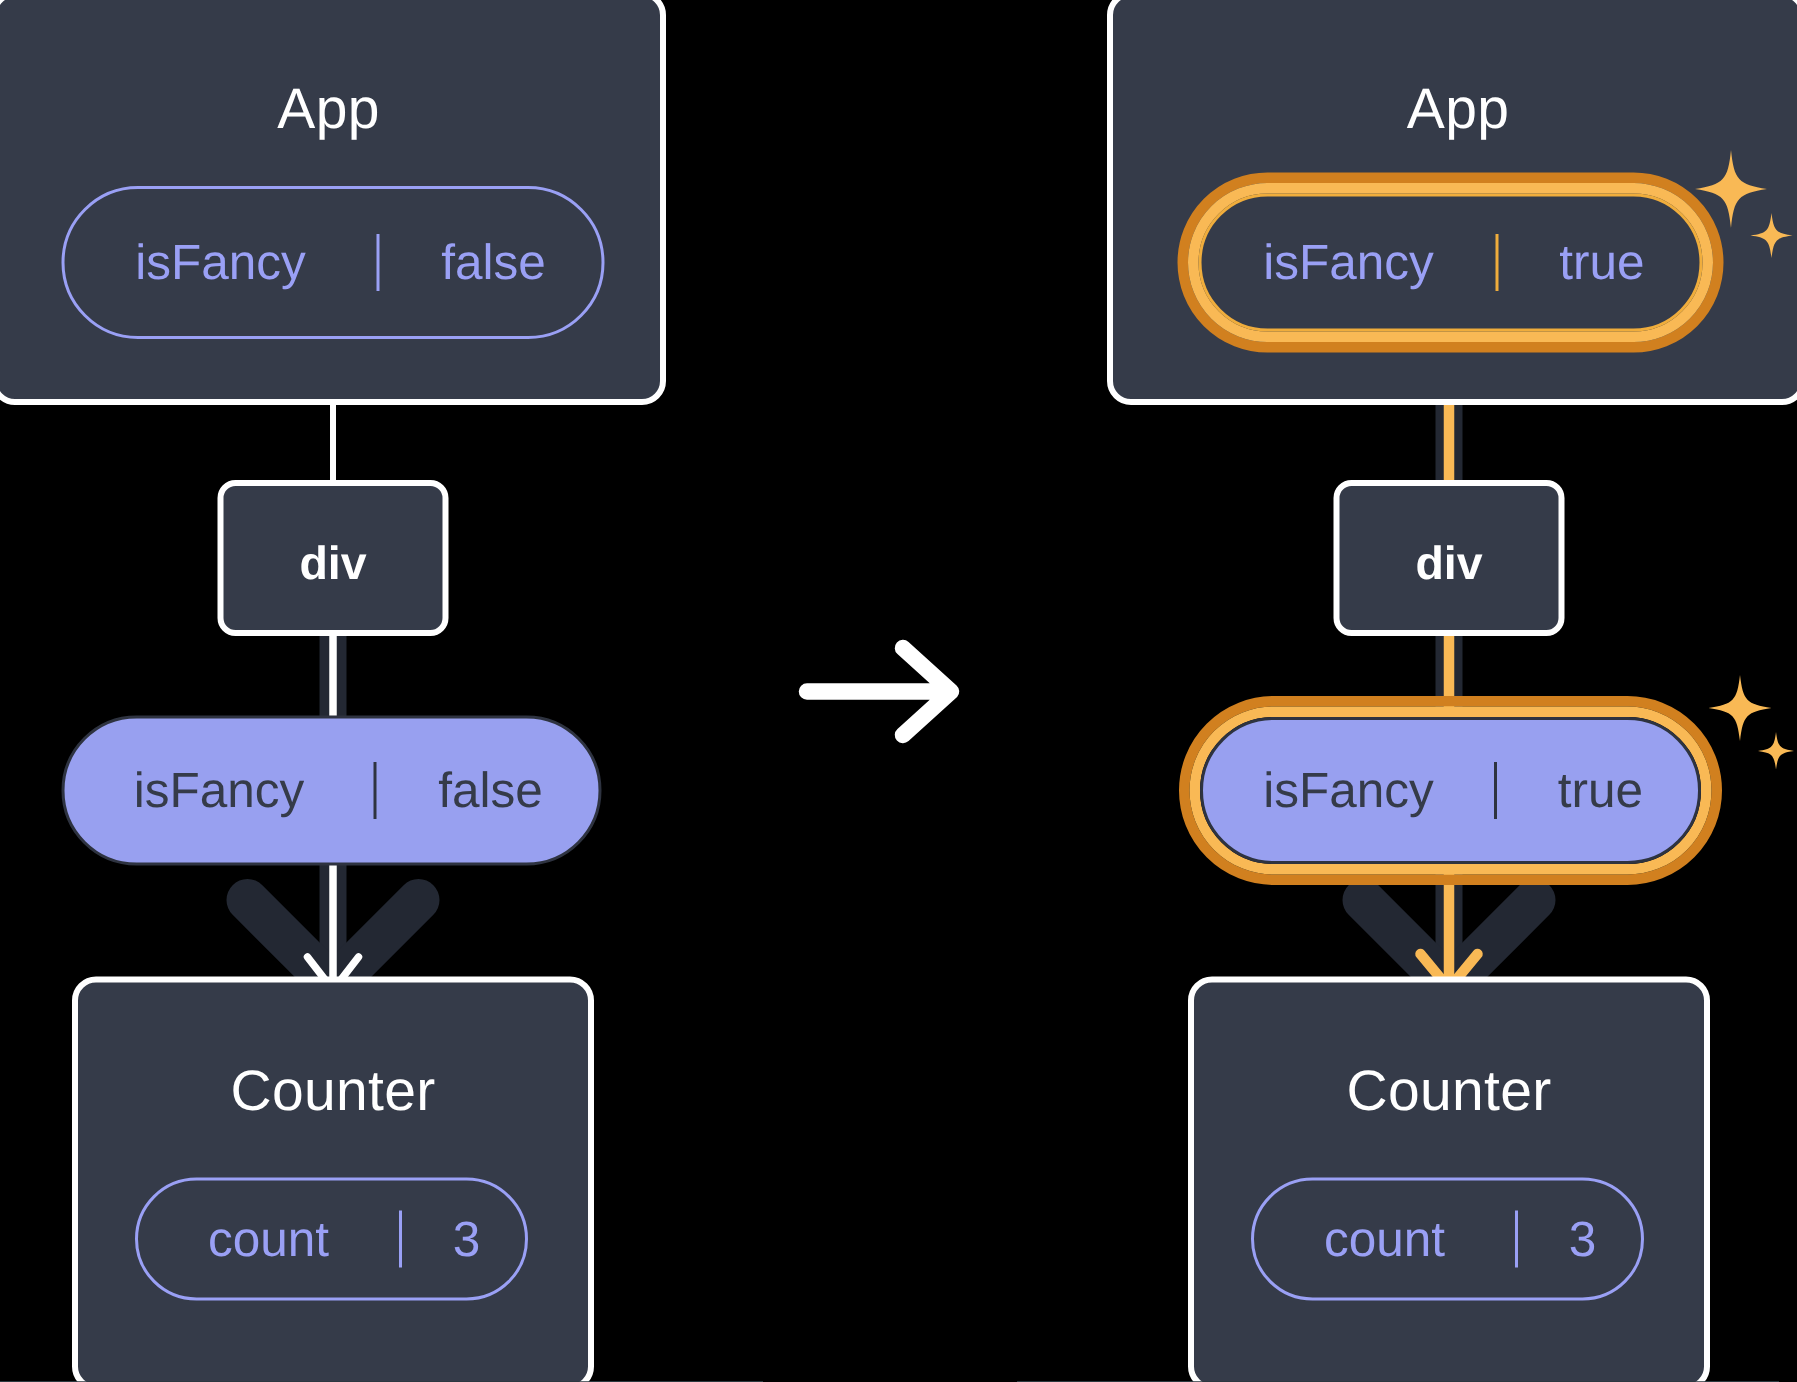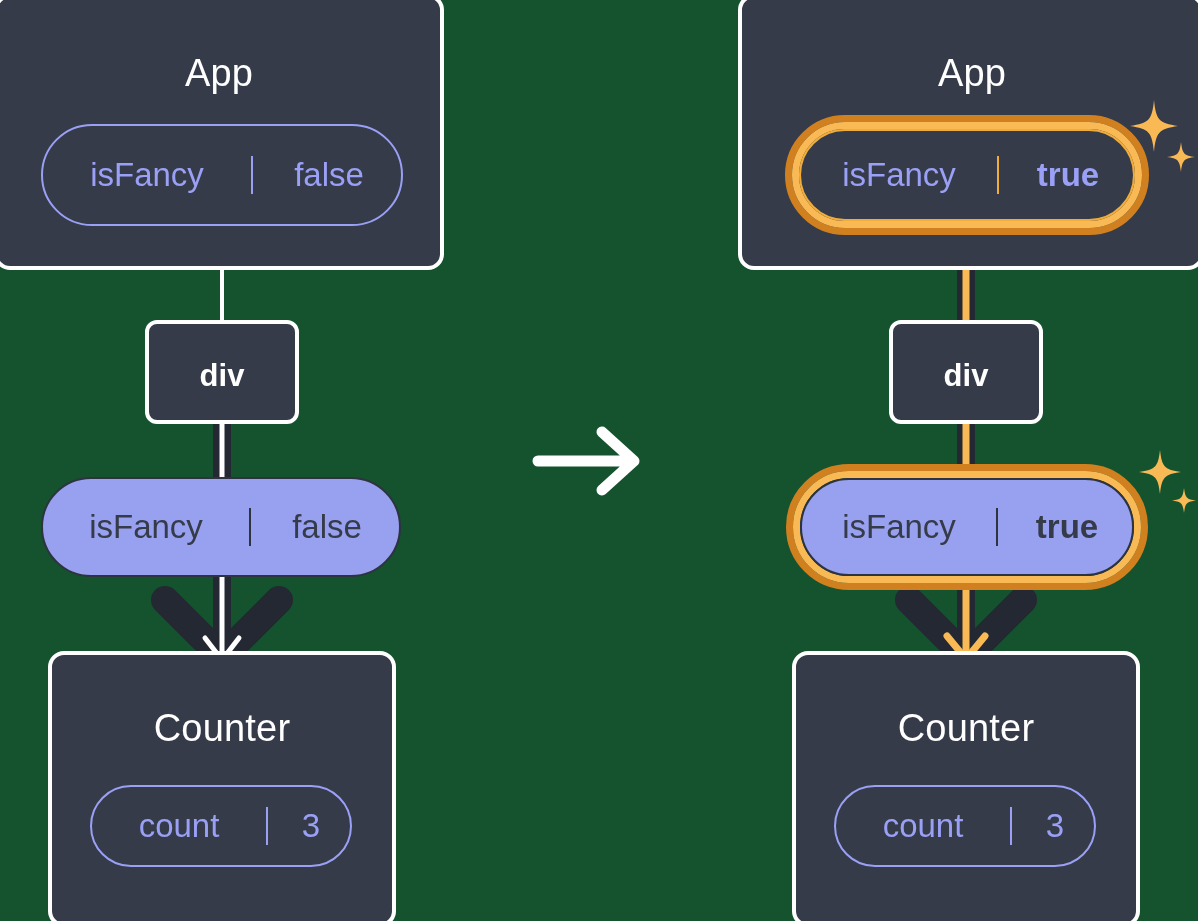--- a/index.html
+++ b/index.html
@@ -5,21 +5,21 @@
 <style>
   html, body {
     margin: 0;
     padding: 0;
     background: #4d6672;
   }
   #stage {
     position: relative;
     width: 1198px;
     height: 921px;
-    background: #14532d;
+    background: #000000;
     overflow: hidden;
     font-family: "Liberation Sans", sans-serif;
   }
   #stage svg.layer {
     position: absolute;
     left: 0;
     top: 0;
     width: 1198px;
     height: 921px;
     overflow: visible;
@@ -96,21 +96,21 @@
   }
   .ring .ring-inner {
     position: absolute;
     left: 0; top: 0; right: 0; bottom: 0;
     border-radius: 999px;
     border: 7px solid #f9b955;
     box-sizing: border-box;
   }
   .pill.highlight-orange { border-color: #f0ad3c; }
   .pill.ghost.highlight-orange .cell.val { border-left-color: #f0ad3c; }
-  .pill .cell.bold { font-weight: 700; }
+  .pill .cell.bold { font-weight: 400; }
 
   .sparkles { position: absolute; }
   .center-arrow { position: absolute; }
 </style>
 </head>
 <body>
 
 <div id="stage">
 
   <svg class="layer" viewBox="0 0 1198 921">

